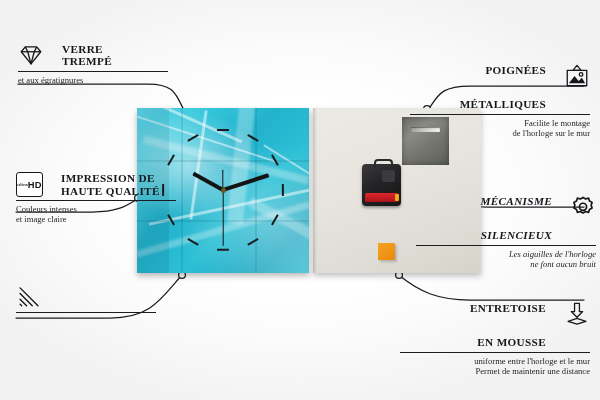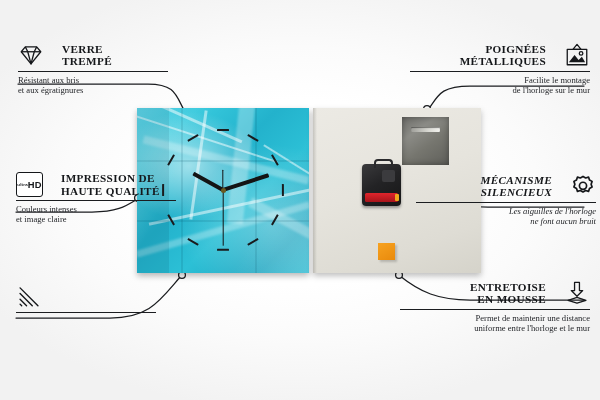--- a/index.html
+++ b/index.html
@@ -19,21 +19,21 @@
   
   .feature{position:absolute;}
   .fhead{display:flex;align-items:center;gap:18px;}
   .fhead.right{justify-content:flex-end;}
   .ftitle{
     font-family:"Liberation Serif", serif;
     font-weight:bold;font-size:11.2px;line-height:12.4px;
     letter-spacing:.35px;color:#15171a;text-transform:uppercase;
     white-space:nowrap;
   }
-  .ftitle.ta-r{text-align:right;}
+  .ftitle.ta-r{text-align:right;margin-top:22px;}
   .rule{height:1px;background:#1b1d20;margin:3px 0 3px 0;}
   .fsub{
     font-family:"Liberation Serif", serif;
     font-size:8.6px;line-height:10.2px;color:#24262a;white-space:nowrap;
   }
   .fsub.ta-r{text-align:right;}
   .ficon{width:26px;height:26px;flex:0 0 26px;display:block;}
 
   
   .hdbadge{
@@ -177,21 +177,20 @@
           <path d="M4,12 L28,12"></path>
             <path d="M9,6 L12,12 L16,27 L20,12 L23,6"></path>
         </g>
       </svg>
       <div>
         <div class="ftitle">VERRE</div>
         <div class="ftitle">TREMPÉ</div>
       </div>
     </div>
     <div class="rule"></div>
-    <div class="fsub">Résistant aux bris</div>
     <div class="fsub">et aux égratignures</div>
   </div>
 
   <div class="feature" style="left:16px;top:172px;width:160px;">
     <div class="fhead">
       <div class="hdbadge">
         <span class="hd-ultra">ultra</span>
         <span class="hd-hd">HD</span>
       </div>
       <div>
@@ -263,17 +262,17 @@
         <div class="ftitle ta-r">EN MOUSSE</div>
       </div>
       <svg class="ficon" viewBox="0 0 32 32">
         <g fill="none" stroke="#15171a" stroke-width="1.6" stroke-linejoin="round">
           <path d="M13,3 L19,3 L19,13 L23,13 L16,20 L9,13 L13,13 Z"></path>
           <path d="M16,21.5 L27,25 L16,28.5 L5,25 Z"></path>
         </g>
       </svg>
     </div>
     <div class="rule"></div>
+    <div class="fsub ta-r">uniforme entre l'horloge et le mur</div>
     <div class="fsub ta-r">Permet de maintenir une distance</div>
-    <div class="fsub ta-r">uniforme entre l'horloge et le mur</div>
   </div>
 
 </div>
 
 </body></html>

